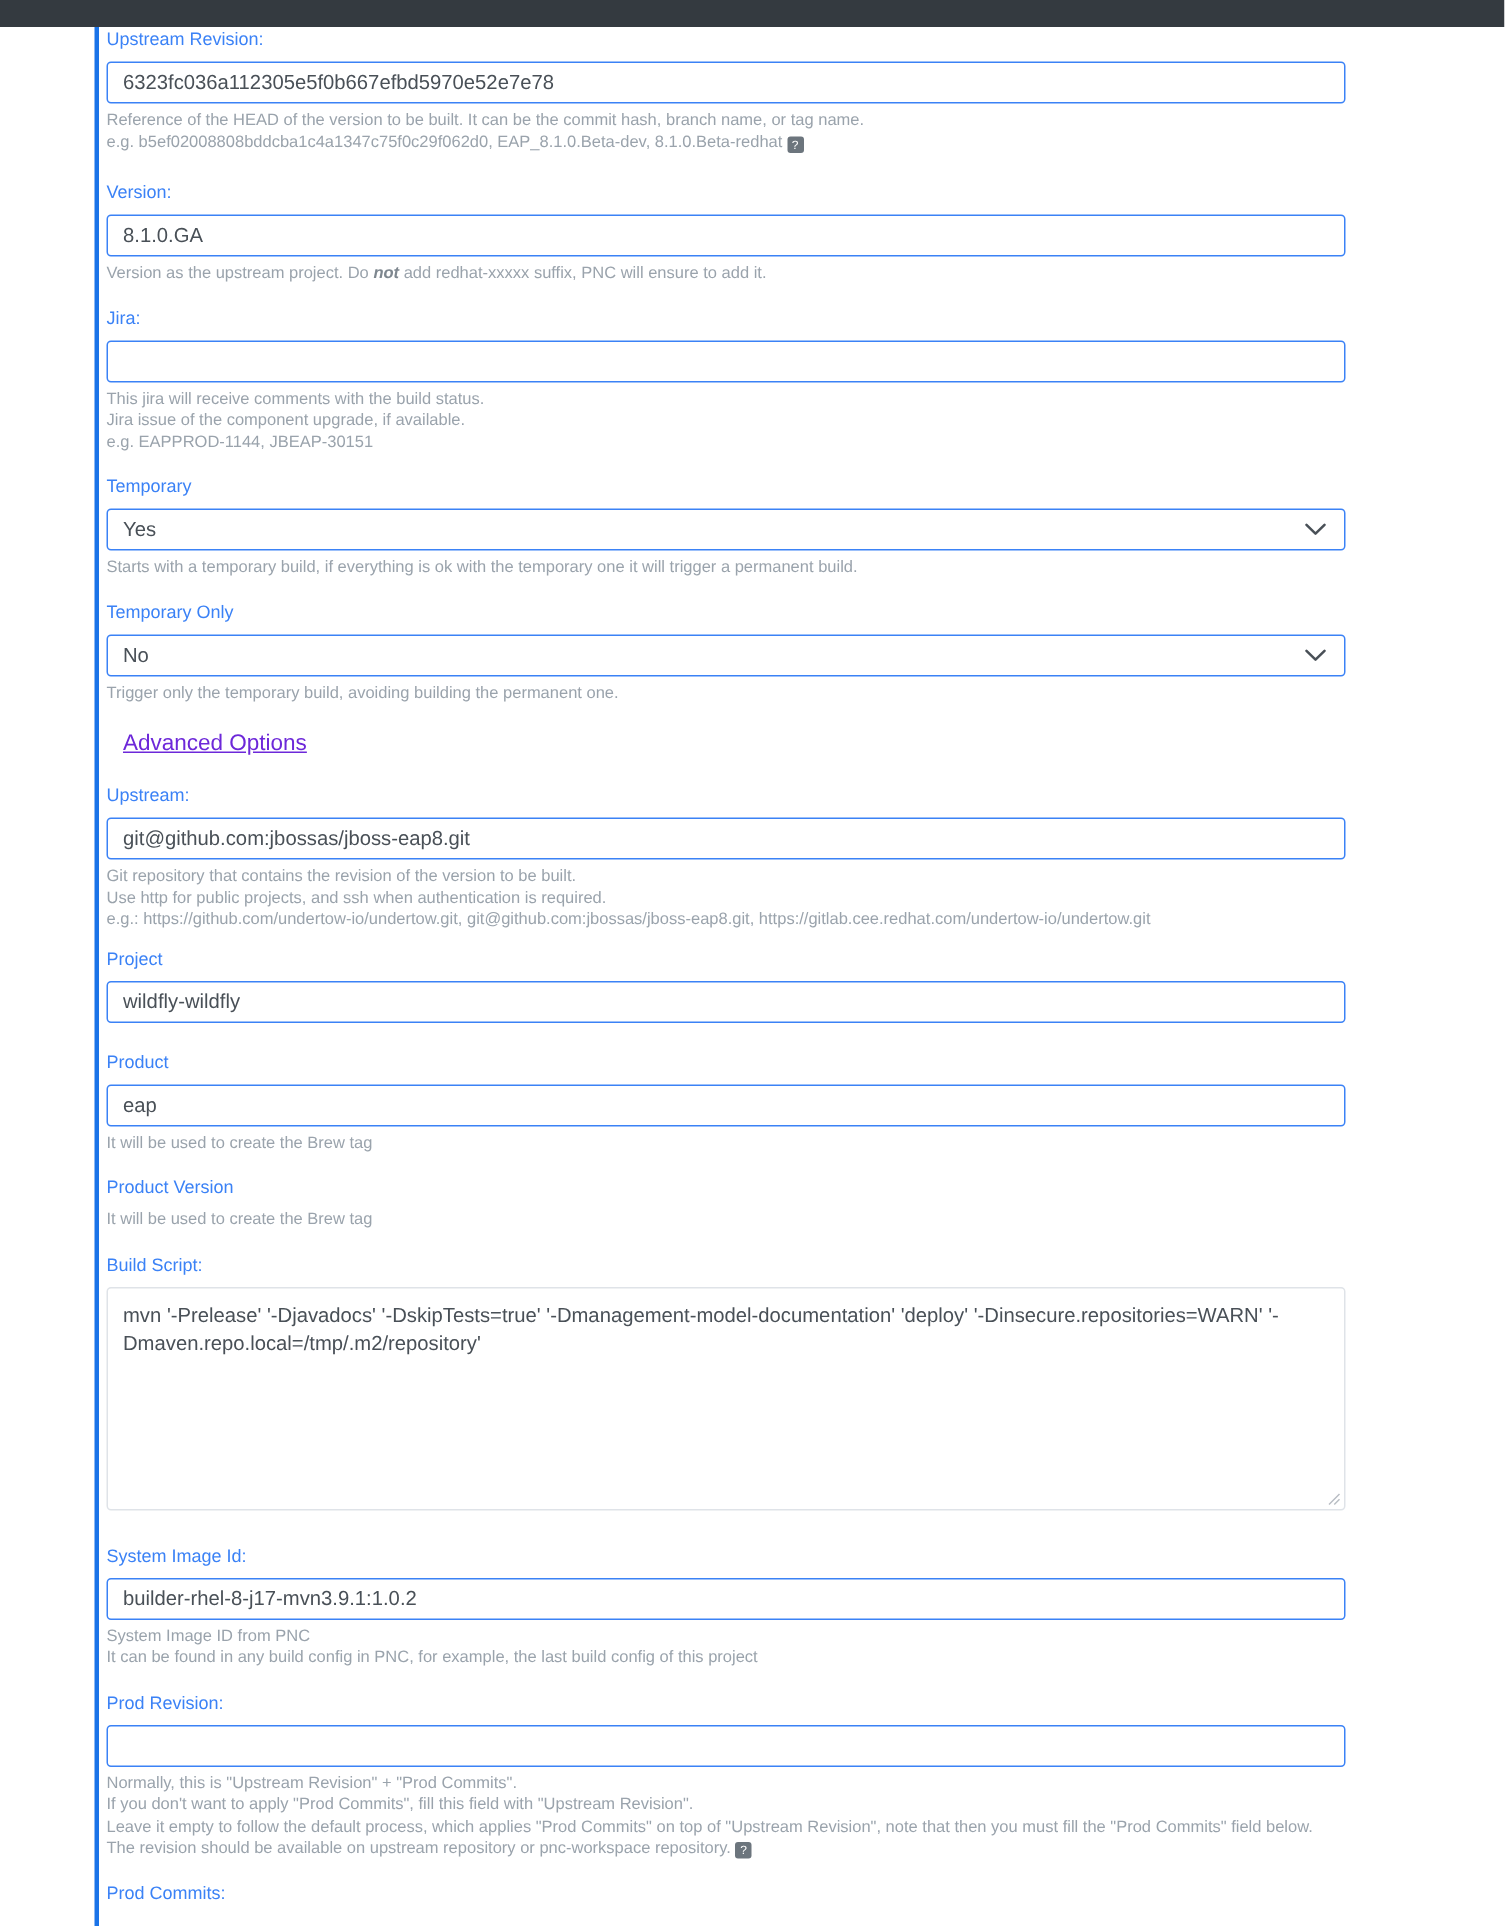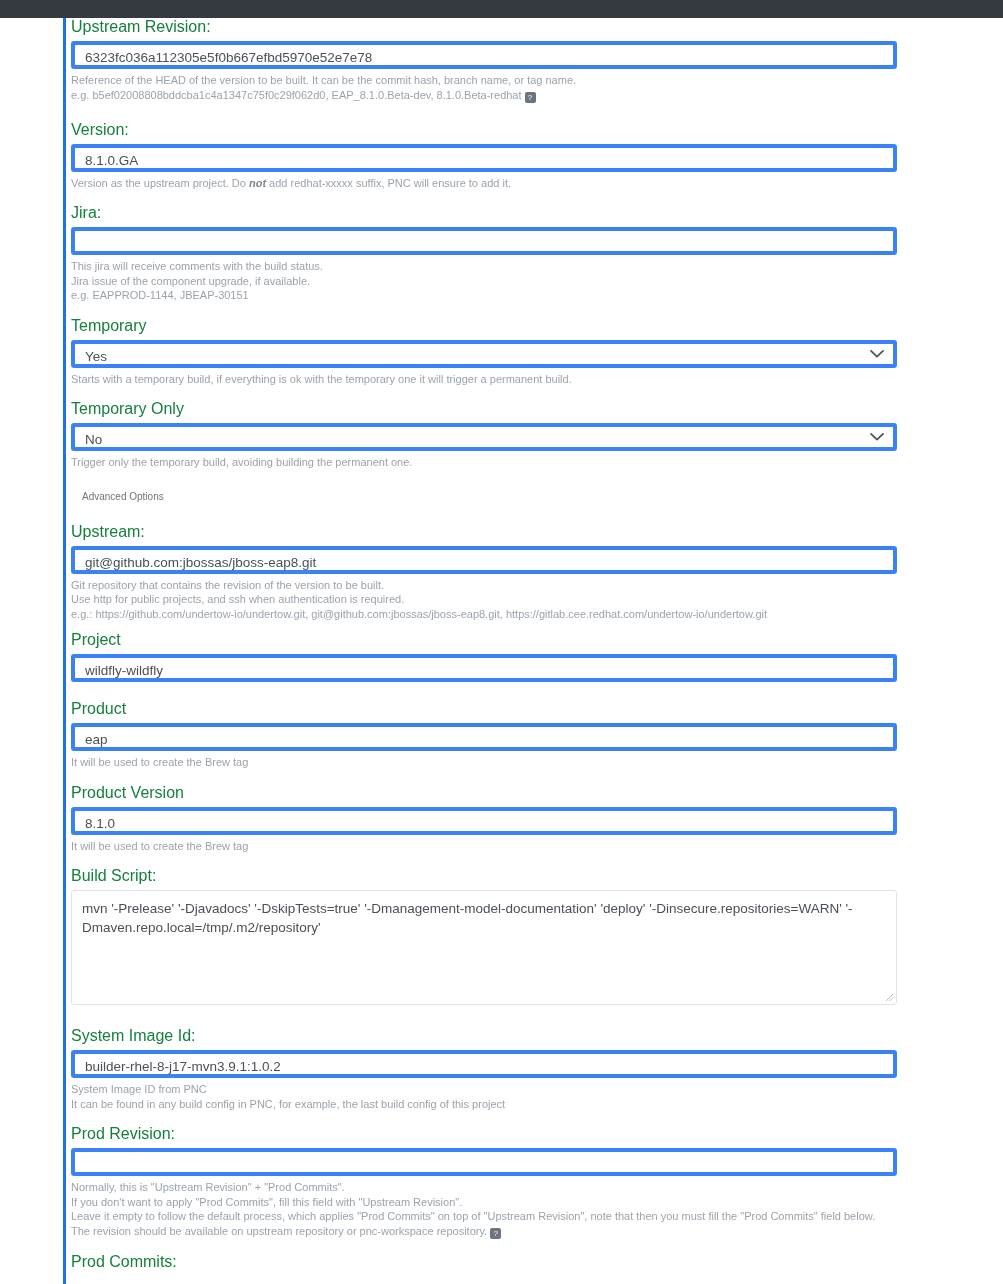--- a/index.html
+++ b/index.html
@@ -50,38 +50,38 @@
     left: 71px;
     top: 0;
     width: 860px;
   }
 
   
   .field { margin: 0; }
 
   .field-label {
     display: block;
-    font-size: 16px;
-    color: #15803d;
+    font-size: 12px;
+    color: #3b82f6;
     line-height: 17px;
     padding: 0;
     margin: 0 0 6px 0;
     white-space: nowrap;
   }
 
   .control {
     display: block;
     width: 826px;
     height: 28px;
     line-height: 26px;
     padding: 0 10px;
     font-size: 13.5px;
     color: #495057;
     background: #ffffff;
-    border: 4px solid #3b82f6;
+    border: 1px solid #3b82f6;
     border-radius: 3px;
     font-family: "Liberation Sans", sans-serif;
     outline: none;
     white-space: nowrap;
     overflow: hidden;
   }
   .control.empty { color: #495057; }
 
   
   .select-wrap { position: relative; width: 826px; }
@@ -93,21 +93,21 @@
     transform: translateY(-50%);
     pointer-events: none;
     line-height: 0;
   }
   .chev svg { display: block; }
 
   
   .textarea {
     display: block;
     width: 826px;
-    height: 115px;
+    height: 149px;
     padding: 8px 10px;
     font-size: 13.5px;
     line-height: 19px;
     color: #495057;
     background: #ffffff;
     border: 1px solid #dfe3e8;
     border-radius: 3px;
     font-family: "Liberation Sans", sans-serif;
     outline: none;
     resize: none;
@@ -150,24 +150,25 @@
     color: #ffffff;
     font-size: 8px;
     line-height: 11px;
     text-align: center;
     font-family: "Liberation Sans", sans-serif;
     cursor: pointer;
   }
 
   
   .section-head {
-    font-size: 10px;
-    color: #737373;
+    font-size: 15px;
+    color: #6d28d9;
     line-height: 17px;
     padding-left: 11px;
+    text-decoration: underline;
   }
 
   
   .gap-10 { height: 10px; }
   .gap-14 { height: 14px; }
   .gap-18 { height: 18px; }
   .gap-22 { height: 22px; }
 </style>
 </head>
 <body>
@@ -273,21 +274,20 @@
       <div class="control">eap</div>
       <div class="help">
         <span class="help-line">It will be used to create the Brew tag</span>
       </div>
     </div>
 
     <div class="gap-14"></div>
 
     <div class="field">
       <label class="field-label">Product Version</label>
-      <div class="control">8.1.0</div>
       <div class="help">
         <span class="help-line">It will be used to create the Brew tag</span>
       </div>
     </div>
 
     <div class="gap-14"></div>
 
     <div class="field">
       <label class="field-label">Build Script:</label>
       <div class="ta-wrap">

